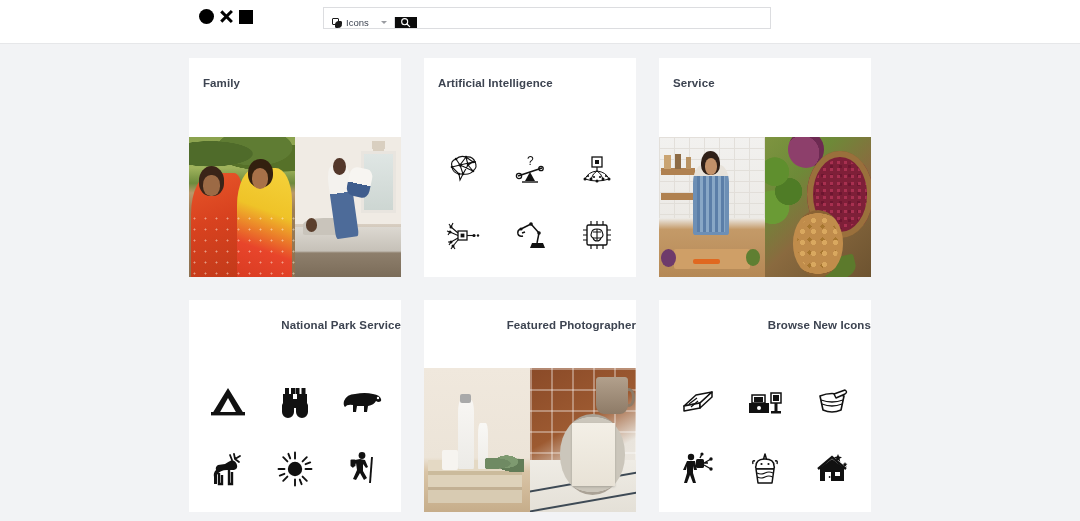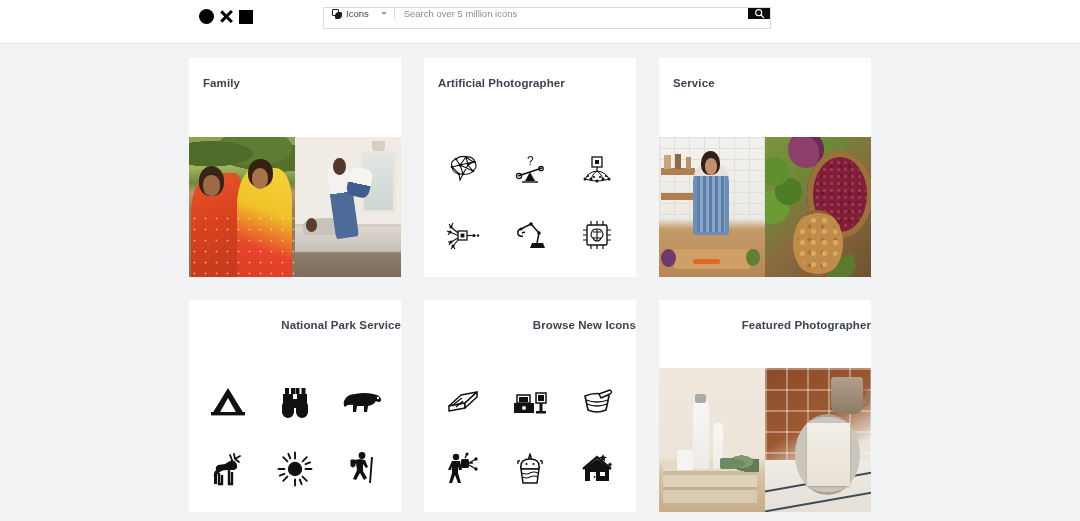--- a/index.html
+++ b/index.html
@@ -28,21 +28,21 @@
     content: ""; position: absolute; left: 6px; top: 0;
     width: 3.4px; height: 15px; background: #000;
   }
   .logo-x::before { transform: rotate(45deg); }
   .logo-x::after  { transform: rotate(-45deg); }
   .logo-square { width: 14px; height: 14px; background: #000; }
 
   .searchbar {
     position: absolute; left: 323px; top: 7px;
     width: 448px; height: 22px;
-    display: flex; align-items: flex-start;
+    display: flex; align-items: flex-end;
     border: 1px solid #dcdde0;
     background: #fff;
   }
   .type-select {
     display: flex; align-items: center; gap: 4px;
     padding: 0 7px 0 8px;
     border-right: 1px solid #dcdde0;
     cursor: pointer; background: #fff;
   }
   .type-select-icon { width: 10px; height: 10px; position: relative; flex: none; }
@@ -252,21 +252,20 @@
 
     <div class="type-select">
       <span class="type-select-icon">
         <span class="sq1"></span>
           <span class="sq2"></span>
       </span>
       <span class="type-select-label">Icons</span>
       <span class="chev"></span>
     </div>
 
-    <input class="search-input" type="text" placeholder="Search over 5 million icons" style="">
 
     <button class="search-btn">
       <svg width="11" height="11" viewBox="0 0 16 16">
         <circle cx="6.8" cy="6.8" r="4.4" fill="none" stroke="#fff" stroke-width="1.6"></circle>
         <line x1="10.2" y1="10.2" x2="14" y2="14" stroke="#fff" stroke-width="1.8" stroke-linecap="round"></line>
       </svg>
     </button>
   </div>
 </div>
 
@@ -297,21 +296,21 @@
             <div class="pabs persh"></div>
           <div class="pabs dad"></div>
             <div class="pabs dadh"></div>
           <div class="pabs kid"></div>
         </div>
       </div>
     </div>
   </div>
 
   <div class="card r1">
-    <div class="card-title">Artificial Photographer</div>
+    <div class="card-title">Artificial Intelligence</div>
     <div class="icon-grid">
 
       <div class="icon-cell">
         <svg width="34" height="32" viewBox="0 0 34 32">
           <g fill="none" stroke="#111" stroke-width="1.1">
             <path d="M6 13 Q4 7 10 5 Q14 1 20 3 Q27 2 29 8 Q32 13 27 17 Q24 21 17 20 L14 26 L13 20 Q7 19 6 13 Z"></path>
             <path d="M10 5 L14 11 L20 3 M14 11 L27 8 M14 11 L6 13 M14 11 L17 20 M14 11 L27 17 M20 3 L27 8 M27 8 L29 8 M13 20 L17 20 M6 13 L13 20 M20 3 L22 11 M22 11 L27 17 M22 11 L27 8 M22 11 L17 20"></path>
           </g>
           <g fill="#111">
             <circle cx="14" cy="11" r="1.5"></circle>
@@ -513,109 +512,20 @@
           <circle cx="17" cy="4.5" r="3.4"></circle>
           <path d="M15 8 L20 9 L23 16 L21 17 L18 13 L18 20 L22 27 L19 29 L15 22 L11 29 L8 28 L12 19 L11 12 L8 17 L6 15 L10 9 Z"></path>
           <rect x="5.5" y="8.5" width="5" height="7" rx="1"></rect>
           <line x1="27" y1="6" x2="25" y2="32" stroke="#111" stroke-width="1.9"></line>
         </svg>
       </div>
     </div>
   </div>
 
   <div class="card r2">
-    <div class="card-title">Browse New Icons</div>
-    <div class="icon-grid">
-
-      <div class="icon-cell">
-        <svg width="36" height="30" viewBox="0 0 36 30">
-          <g fill="#fff" stroke="#111" stroke-width="1.5" stroke-linejoin="round">
-            <path d="M4 19 L16 8 L32 5 L20 16 Z"></path>
-            <path d="M4 19 L4 24 L20 21 L20 16 Z"></path>
-            <path d="M20 16 L32 5 L32 10 L20 21 Z"></path>
-          </g>
-          <path d="M9 17 L17 11 M11 20 L18 14" stroke="#111" stroke-width="1.2" fill="none"></path>
-        </svg>
-      </div>
-
-      <div class="icon-cell">
-        <svg width="38" height="30" viewBox="0 0 38 30">
-          <rect x="3" y="16" width="20" height="10" fill="#111"></rect>
-          <rect x="6" y="8" width="13" height="8" fill="#fff" stroke="#111" stroke-width="1.5"></rect>
-          <rect x="8" y="10" width="9" height="5" fill="#111"></rect>
-          <rect x="25" y="6" width="10" height="10" fill="#fff" stroke="#111" stroke-width="1.5"></rect>
-          <rect x="27" y="8" width="6" height="6" fill="#111"></rect>
-          <rect x="28.5" y="16" width="3" height="8" fill="#111"></rect>
-          <rect x="25" y="24" width="10" height="2.5" fill="#111"></rect>
-          <circle cx="13" cy="21" r="2" fill="#fff"></circle>
-        </svg>
-      </div>
-
-      <div class="icon-cell">
-        <svg width="36" height="28" viewBox="0 0 36 28">
-          <g fill="#fff" stroke="#111" stroke-width="1.6" stroke-linejoin="round">
-            <path d="M6 8 Q18 3 30 8 L27 22 Q18 26 9 22 Z"></path>
-          </g>
-          <g fill="none" stroke="#111" stroke-width="1.3">
-            <path d="M7 12 Q18 16 29 12 M8 16 Q18 20 28 16"></path>
-          </g>
-          <path d="M20 6 L31 2 Q34 4 31 6 L22 10 Z" fill="#fff" stroke="#111" stroke-width="1.5" stroke-linejoin="round"></path>
-        </svg>
-      </div>
-
-      <div class="icon-cell">
-        <svg width="36" height="34" viewBox="0 0 36 34" fill="#111">
-          <circle cx="11" cy="5" r="3.2"></circle>
-          <path d="M7 9 h8 l2 9 h-3 l-1 -4 v7 l3 10 h-3 l-3 -8 l-3 8 h-3 l3 -10 v-7 l-1 4 h-3 z"></path>
-          <rect x="16" y="7" width="8" height="9" rx="1.6"></rect>
-          <g stroke="#111" stroke-width="1.4" fill="none">
-            <path d="M24 11 L31 7 M24 13 L31 17 M20 6 L22 2 M24 11 L28 11"></path>
-          </g>
-          <circle cx="31" cy="7" r="1.7"></circle>
-            <circle cx="31" cy="17" r="1.7"></circle>
-          <circle cx="22" cy="2" r="1.6"></circle>
-        </svg>
-      </div>
-
-      <div class="icon-cell">
-        <svg width="32" height="34" viewBox="0 0 32 34">
-          <g fill="#fff" stroke="#111" stroke-width="1.5" stroke-linejoin="round">
-            <path d="M16 2 L18 9 L14 9 Z"></path>
-            <path d="M7 14 Q7 7 16 7 Q25 7 25 14 Q26 16 24 17 L8 17 Q6 16 7 14 Z"></path>
-            <path d="M7 17 L9 31 L23 31 L25 17 Z"></path>
-          </g>
-          <g fill="none" stroke="#111" stroke-width="1.2">
-            <path d="M8 21 Q12 23 16 21 Q20 19 24 21"></path>
-            <path d="M8.5 25 Q12 27 16 25 Q20 23 23.5 25"></path>
-          </g>
-          <g fill="#111">
-            <circle cx="12.5" cy="12" r="1.1"></circle>
-              <circle cx="19.5" cy="12" r="1.1"></circle>
-          </g>
-          <path d="M6 9 Q3 8 4 12 M26 9 Q29 8 28 12" fill="none" stroke="#111" stroke-width="1.4"></path>
-        </svg>
-      </div>
-
-      <div class="icon-cell">
-        <svg width="36" height="32" viewBox="0 0 36 32" fill="#111">
-          <path d="M6 15 L18 6 L30 15 L30 28 L6 28 Z"></path>
-          <path d="M4 16 L18 4 L32 16" fill="none" stroke="#111" stroke-width="2.4"></path>
-          <rect x="11" y="19" width="6" height="9" fill="#fff"></rect>
-          <circle cx="15.6" cy="24" r="0.9" fill="#111"></circle>
-          <rect x="21" y="19" width="5" height="4" fill="#fff"></rect>
-          <g>
-            <path d="M24 1 l1.1 2.6 L28 4.2 l-2.4 1.6 L26.3 9 L24 7.1 L21.7 9 l0.7 -3.2 L20 4.2 l2.9 -0.6 Z"></path>
-            <path d="M31 9 l0.7 1.6 l1.8 0.3 l-1.5 1 l0.5 2 l-1.5 -1.2 l-1.5 1.2 l0.5 -2 l-1.5 -1 l1.8 -0.3 Z"></path>
-          </g>
-        </svg>
-      </div>
-    </div>
-  </div>
-
-  <div class="card r2">
     <div class="card-title">Featured Photographer</div>
     <div class="photo-pair">
       <div class="photo">
         <div class="ph pg1">
           <div class="books"></div>
           <div class="pabs jar"></div>
           <div class="pabs bottle"></div>
             <div class="pabs cap"></div>
           <div class="pabs bottle2"></div>
           <div class="pabs euc"></div>
@@ -629,13 +539,102 @@
           <div class="towel"></div>
           <div class="stripe1"></div>
             <div class="stripe2"></div>
           <div class="pabs plate"></div>
           <div class="pabs note"></div>
         </div>
       </div>
     </div>
   </div>
 
+  <div class="card r2">
+    <div class="card-title">Browse New Icons</div>
+    <div class="icon-grid">
+
+      <div class="icon-cell">
+        <svg width="36" height="30" viewBox="0 0 36 30">
+          <g fill="#fff" stroke="#111" stroke-width="1.5" stroke-linejoin="round">
+            <path d="M4 19 L16 8 L32 5 L20 16 Z"></path>
+            <path d="M4 19 L4 24 L20 21 L20 16 Z"></path>
+            <path d="M20 16 L32 5 L32 10 L20 21 Z"></path>
+          </g>
+          <path d="M9 17 L17 11 M11 20 L18 14" stroke="#111" stroke-width="1.2" fill="none"></path>
+        </svg>
+      </div>
+
+      <div class="icon-cell">
+        <svg width="38" height="30" viewBox="0 0 38 30">
+          <rect x="3" y="16" width="20" height="10" fill="#111"></rect>
+          <rect x="6" y="8" width="13" height="8" fill="#fff" stroke="#111" stroke-width="1.5"></rect>
+          <rect x="8" y="10" width="9" height="5" fill="#111"></rect>
+          <rect x="25" y="6" width="10" height="10" fill="#fff" stroke="#111" stroke-width="1.5"></rect>
+          <rect x="27" y="8" width="6" height="6" fill="#111"></rect>
+          <rect x="28.5" y="16" width="3" height="8" fill="#111"></rect>
+          <rect x="25" y="24" width="10" height="2.5" fill="#111"></rect>
+          <circle cx="13" cy="21" r="2" fill="#fff"></circle>
+        </svg>
+      </div>
+
+      <div class="icon-cell">
+        <svg width="36" height="28" viewBox="0 0 36 28">
+          <g fill="#fff" stroke="#111" stroke-width="1.6" stroke-linejoin="round">
+            <path d="M6 8 Q18 3 30 8 L27 22 Q18 26 9 22 Z"></path>
+          </g>
+          <g fill="none" stroke="#111" stroke-width="1.3">
+            <path d="M7 12 Q18 16 29 12 M8 16 Q18 20 28 16"></path>
+          </g>
+          <path d="M20 6 L31 2 Q34 4 31 6 L22 10 Z" fill="#fff" stroke="#111" stroke-width="1.5" stroke-linejoin="round"></path>
+        </svg>
+      </div>
+
+      <div class="icon-cell">
+        <svg width="36" height="34" viewBox="0 0 36 34" fill="#111">
+          <circle cx="11" cy="5" r="3.2"></circle>
+          <path d="M7 9 h8 l2 9 h-3 l-1 -4 v7 l3 10 h-3 l-3 -8 l-3 8 h-3 l3 -10 v-7 l-1 4 h-3 z"></path>
+          <rect x="16" y="7" width="8" height="9" rx="1.6"></rect>
+          <g stroke="#111" stroke-width="1.4" fill="none">
+            <path d="M24 11 L31 7 M24 13 L31 17 M20 6 L22 2 M24 11 L28 11"></path>
+          </g>
+          <circle cx="31" cy="7" r="1.7"></circle>
+            <circle cx="31" cy="17" r="1.7"></circle>
+          <circle cx="22" cy="2" r="1.6"></circle>
+        </svg>
+      </div>
+
+      <div class="icon-cell">
+        <svg width="32" height="34" viewBox="0 0 32 34">
+          <g fill="#fff" stroke="#111" stroke-width="1.5" stroke-linejoin="round">
+            <path d="M16 2 L18 9 L14 9 Z"></path>
+            <path d="M7 14 Q7 7 16 7 Q25 7 25 14 Q26 16 24 17 L8 17 Q6 16 7 14 Z"></path>
+            <path d="M7 17 L9 31 L23 31 L25 17 Z"></path>
+          </g>
+          <g fill="none" stroke="#111" stroke-width="1.2">
+            <path d="M8 21 Q12 23 16 21 Q20 19 24 21"></path>
+            <path d="M8.5 25 Q12 27 16 25 Q20 23 23.5 25"></path>
+          </g>
+          <g fill="#111">
+            <circle cx="12.5" cy="12" r="1.1"></circle>
+              <circle cx="19.5" cy="12" r="1.1"></circle>
+          </g>
+          <path d="M6 9 Q3 8 4 12 M26 9 Q29 8 28 12" fill="none" stroke="#111" stroke-width="1.4"></path>
+        </svg>
+      </div>
+
+      <div class="icon-cell">
+        <svg width="36" height="32" viewBox="0 0 36 32" fill="#111">
+          <path d="M6 15 L18 6 L30 15 L30 28 L6 28 Z"></path>
+          <path d="M4 16 L18 4 L32 16" fill="none" stroke="#111" stroke-width="2.4"></path>
+          <rect x="11" y="19" width="6" height="9" fill="#fff"></rect>
+          <circle cx="15.6" cy="24" r="0.9" fill="#111"></circle>
+          <rect x="21" y="19" width="5" height="4" fill="#fff"></rect>
+          <g>
+            <path d="M24 1 l1.1 2.6 L28 4.2 l-2.4 1.6 L26.3 9 L24 7.1 L21.7 9 l0.7 -3.2 L20 4.2 l2.9 -0.6 Z"></path>
+            <path d="M31 9 l0.7 1.6 l1.8 0.3 l-1.5 1 l0.5 2 l-1.5 -1.2 l-1.5 1.2 l0.5 -2 l-1.5 -1 l1.8 -0.3 Z"></path>
+          </g>
+        </svg>
+      </div>
+    </div>
+  </div>
+
 </div>
 
 </body></html>

